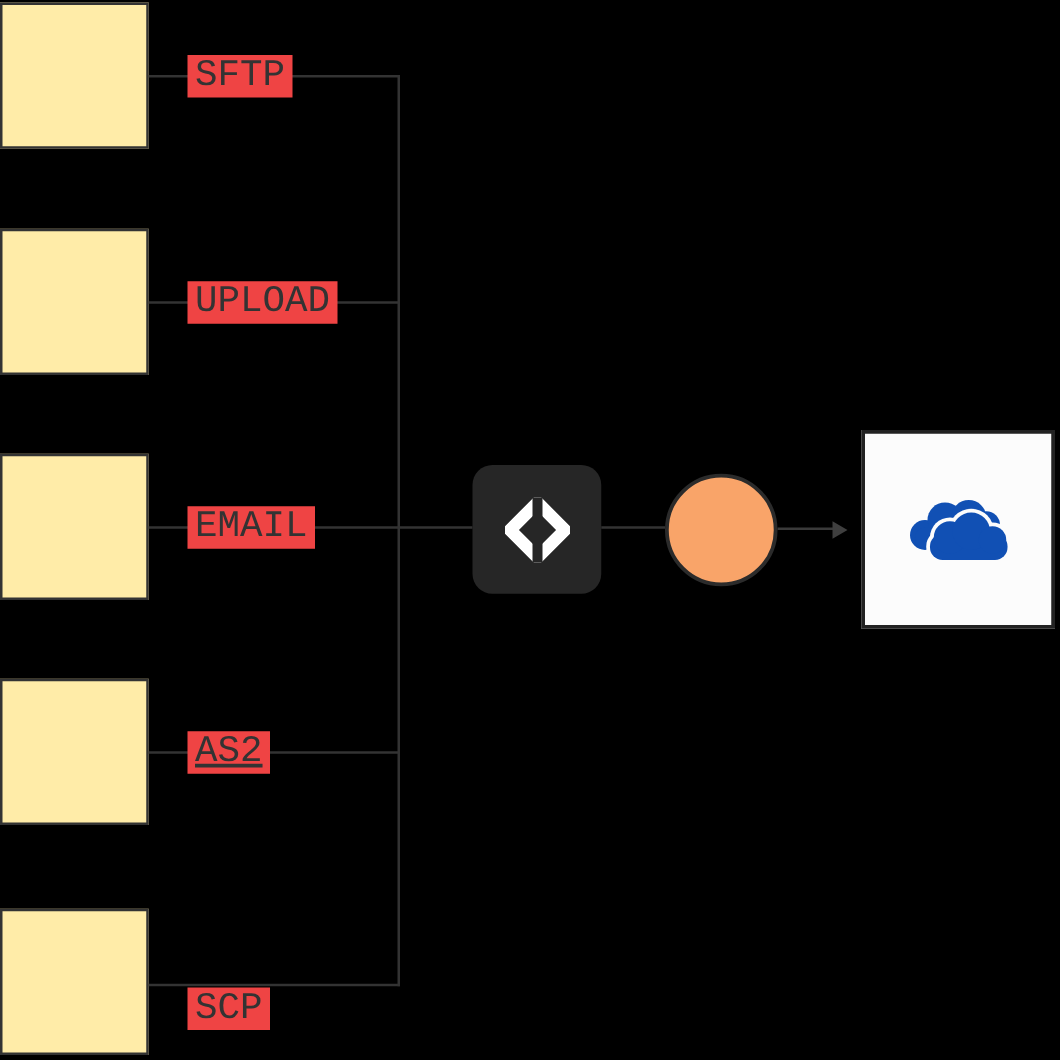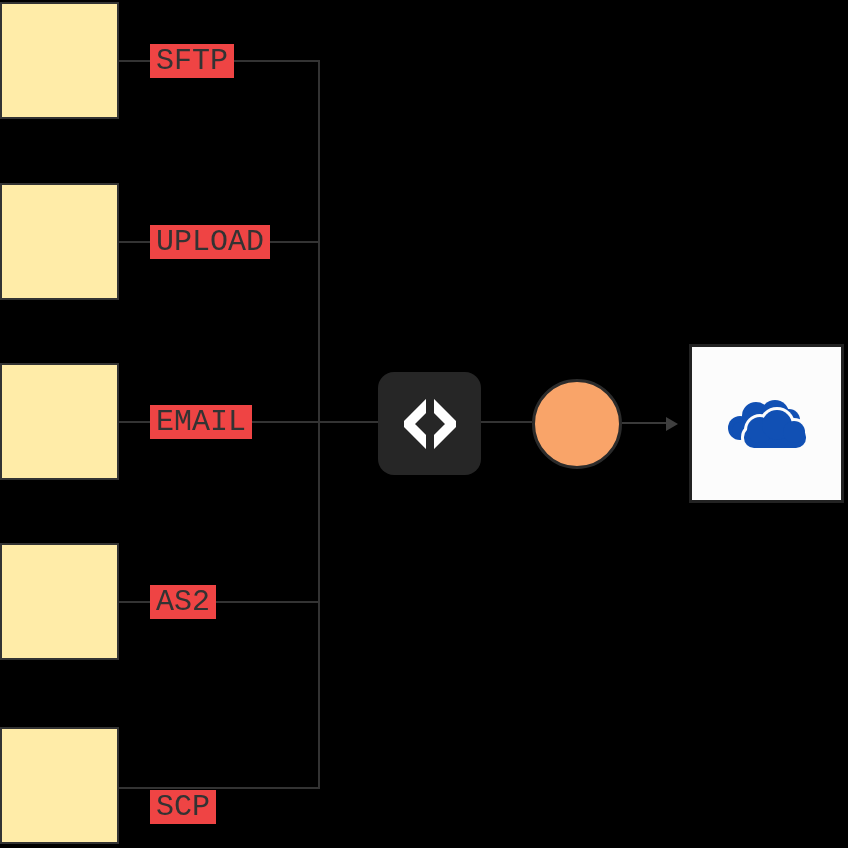--- a/index.html
+++ b/index.html
@@ -26,21 +26,21 @@
   .arrow-head{
     position:absolute;left:666px;top:417px;width:0;height:0;z-index:1;
     border-left:12px solid #3f3f3f;border-top:7px solid transparent;border-bottom:7px solid transparent;
   }
   
   .proto-label{
     position:absolute;left:150px;height:34px;display:flex;align-items:center;
     padding:0 6px;background:#ef4444;color:#333333;font-size:30px;z-index:2;
     white-space:nowrap;
   }
-  .lb-1{top:44px;}.lb-2{top:225px;}.lb-3{top:405px;}.lb-4{top:585px;}.lb-5{top:771px;margin-top:19px;}
+  .lb-1{top:44px;}.lb-2{top:225px;}.lb-3{top:405px;}.lb-4{top:585px;text-decoration:underline;}.lb-5{top:771px;margin-top:19px;}
   
   .hub{
     position:absolute;left:378px;top:372px;width:103px;height:103px;border-radius:16px;
     background:#262626;z-index:2;display:flex;align-items:center;justify-content:center;
   }
   
   .state-circle{
     position:absolute;left:532px;top:379px;width:90px;height:90px;border-radius:50%;
     box-sizing:border-box;background:#f9a469;border:3px solid #2b2b2b;z-index:2;
   }

